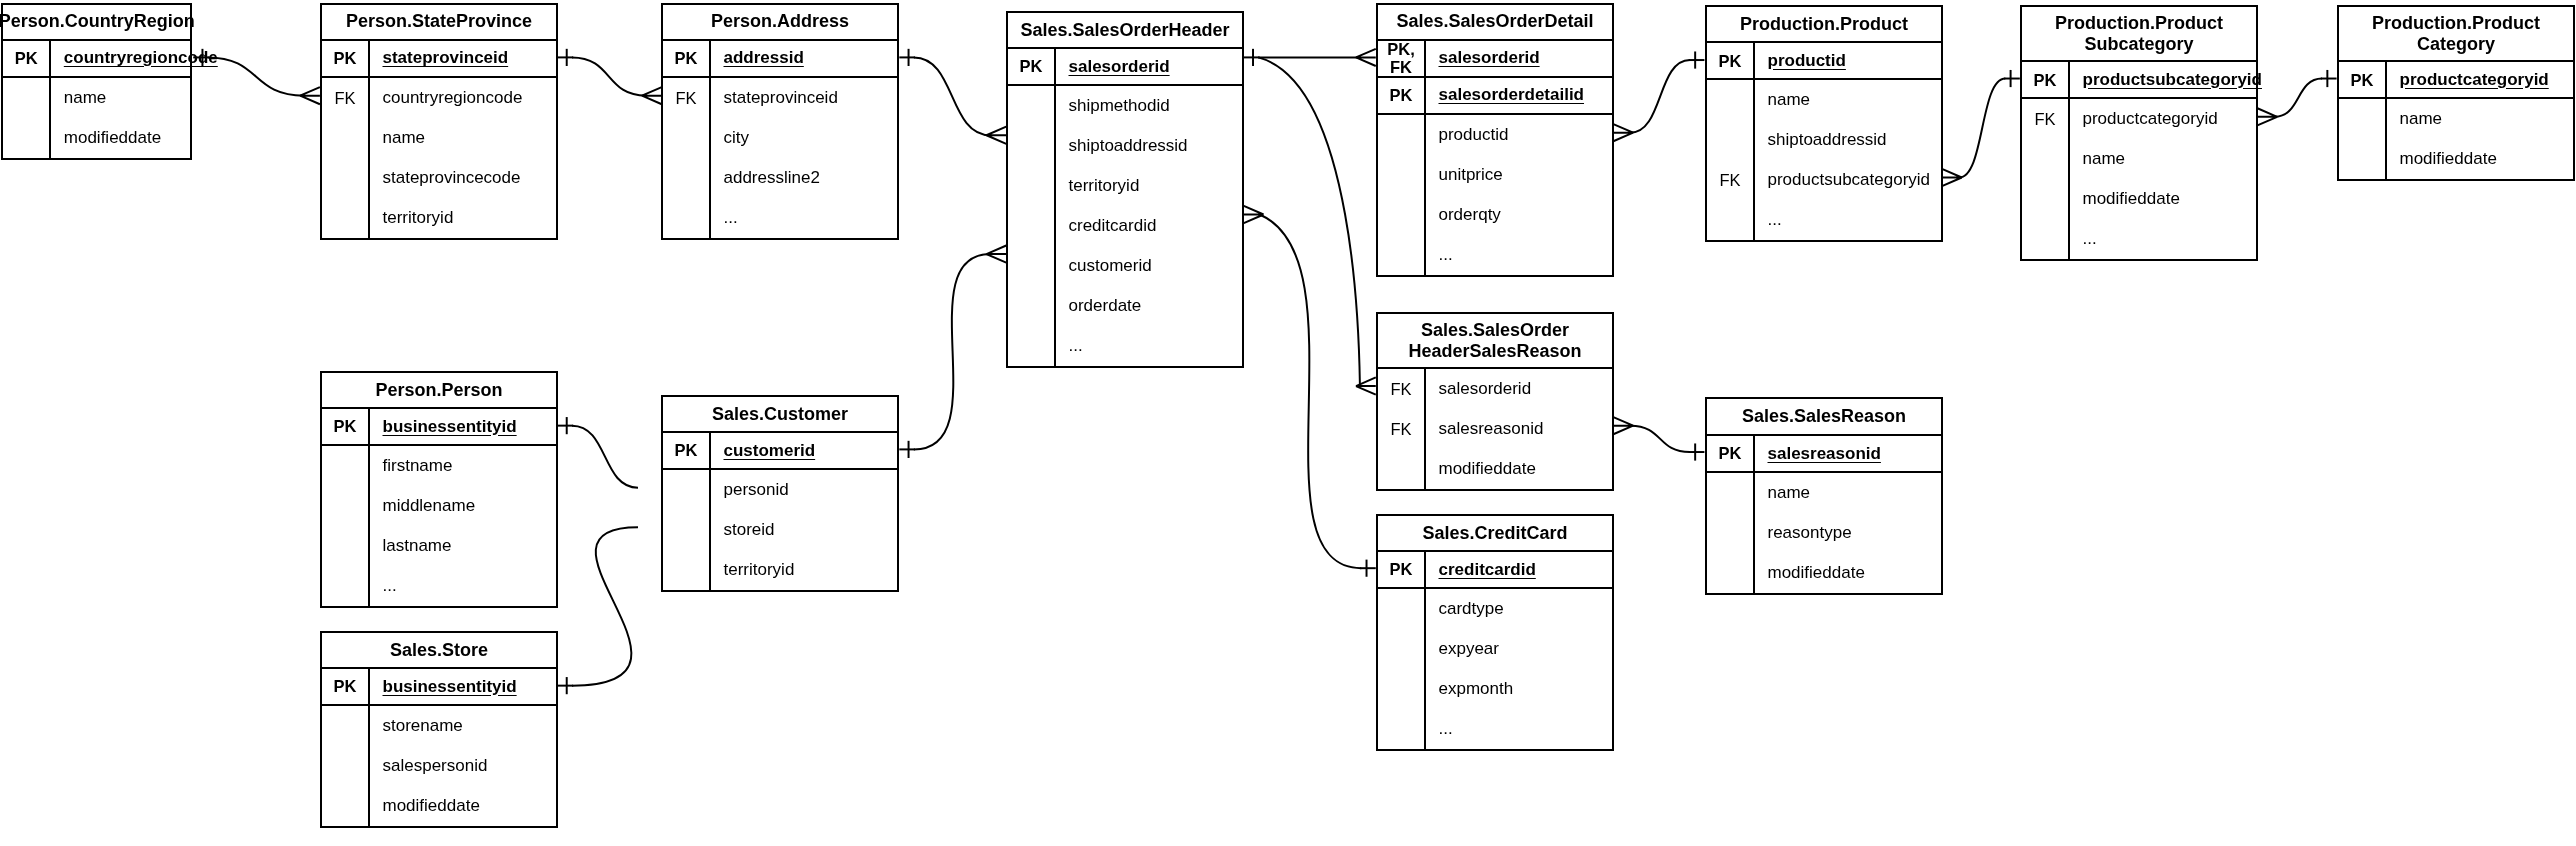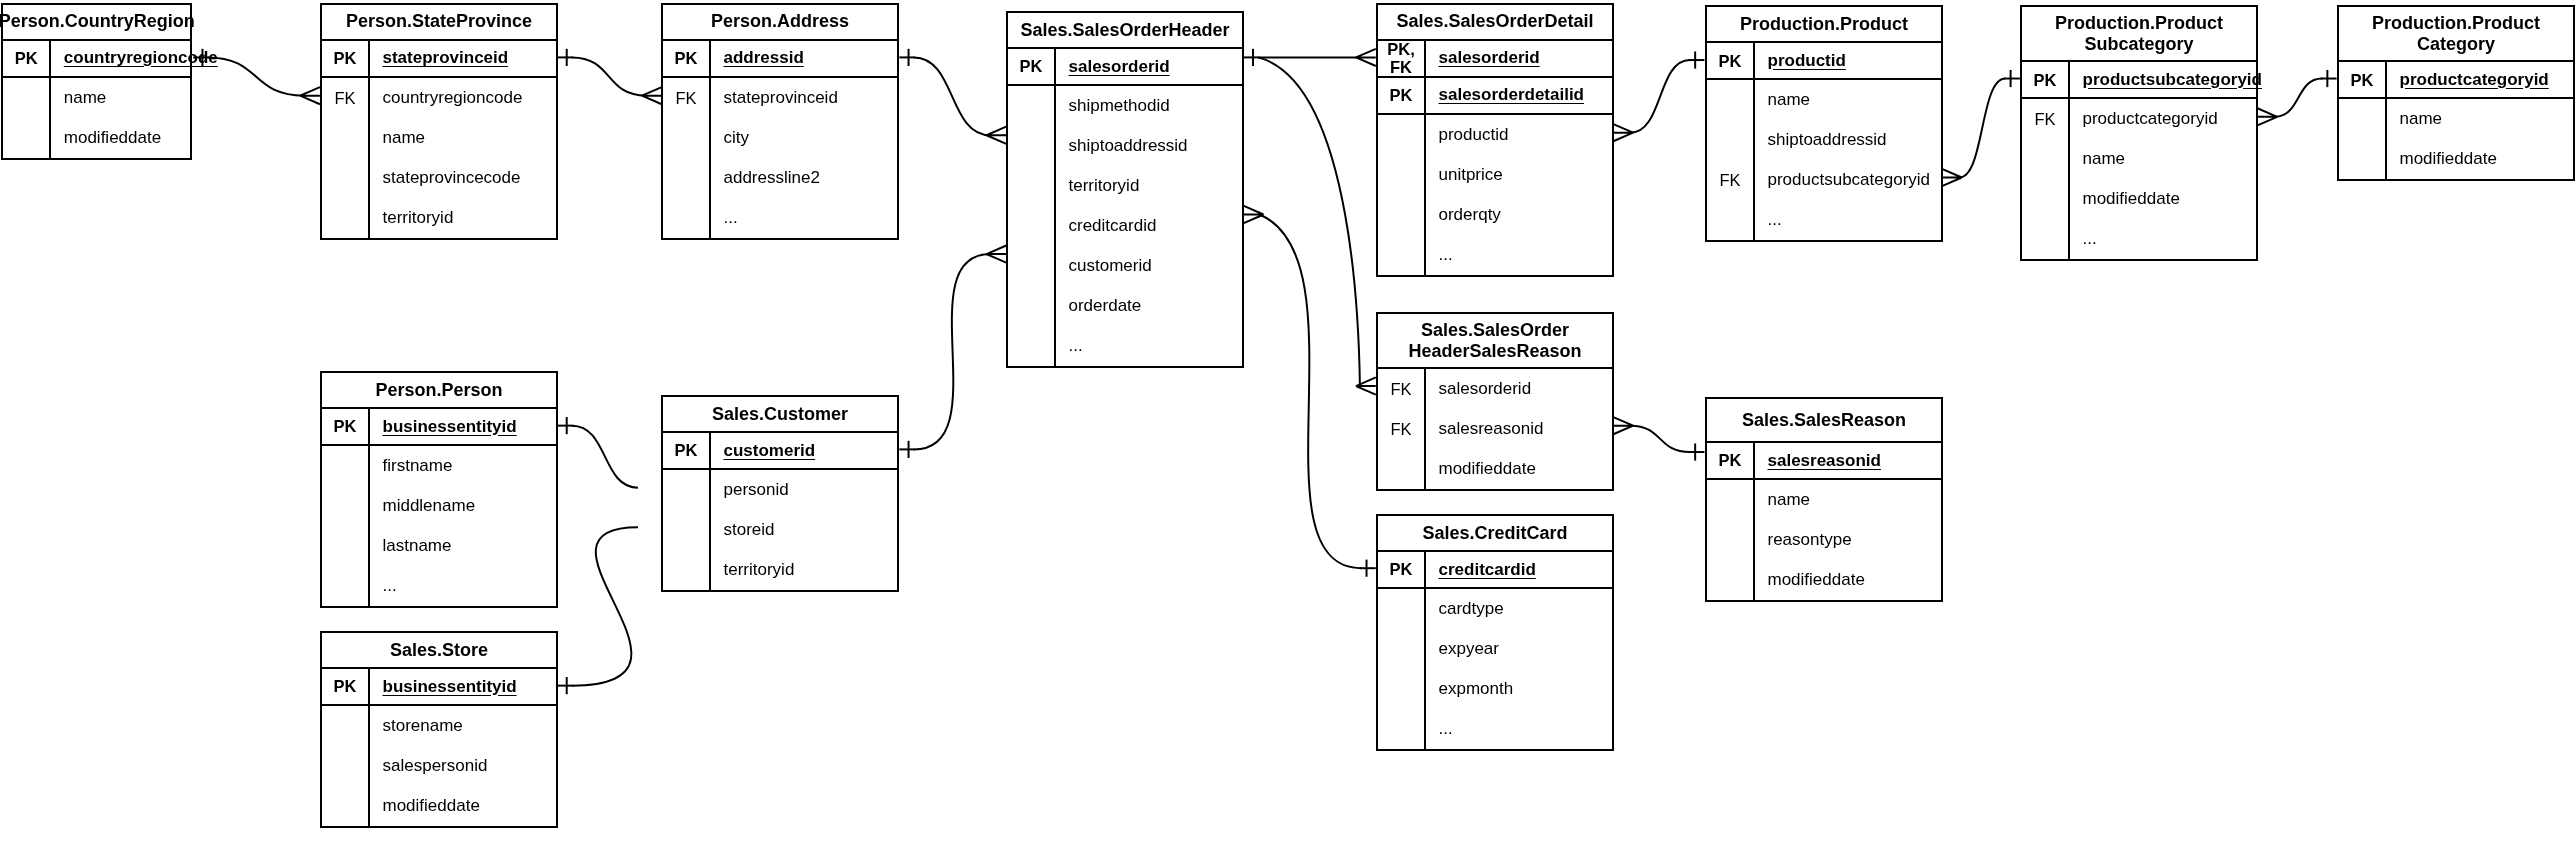--- a/index.html
+++ b/index.html
@@ -457,21 +457,21 @@
               <div class="name-cell">salesreasonid</div>
             </div>
             <div class="attr-row" style="height: 40px; min-height: 40px;">
               <div class="key-cell"></div>
               <div class="name-cell">modifieddate</div>
             </div>
           </div>
         </div>
       </div>
       <div class="entity" style="left: 1705px; top: 397px; width: 238px;">
-        <div class="ent-title" style="height: 44px; display: flex; align-items: center; justify-content: center; padding: 0px 0;">Sales.SalesReason</div>
+        <div class="ent-title" style="height: 37px; display: flex; align-items: center; justify-content: center; padding: 0px 0;">Sales.SalesReason</div>
         <div class="ent-body">
           <div class="row sep" style="min-height: 37px; height: 37px;">
             <div class="key-cell pk">PK</div>
             <div class="name-cell key">salesreasonid</div>
           </div>
           <div class="attr-group">
             <div class="attr-row" style="height: 40px; min-height: 40px;">
               <div class="key-cell"></div>
               <div class="name-cell">name</div>
             </div>

